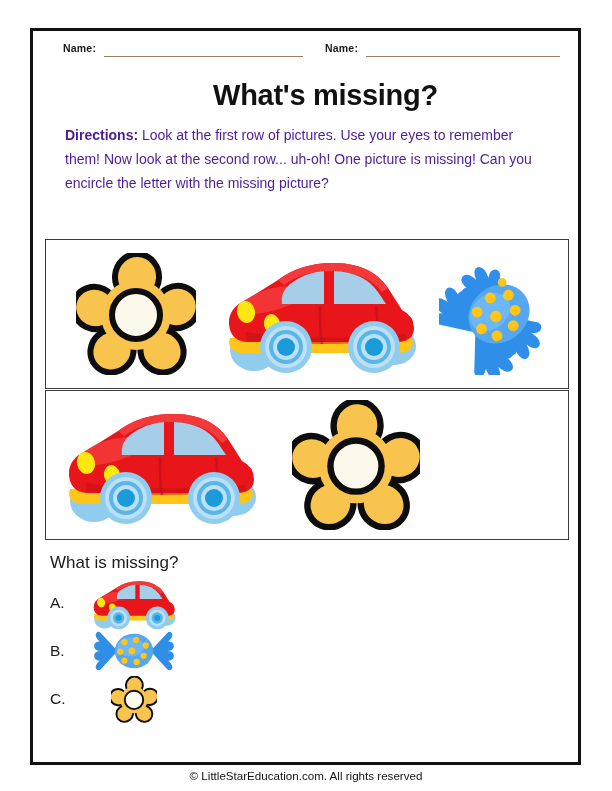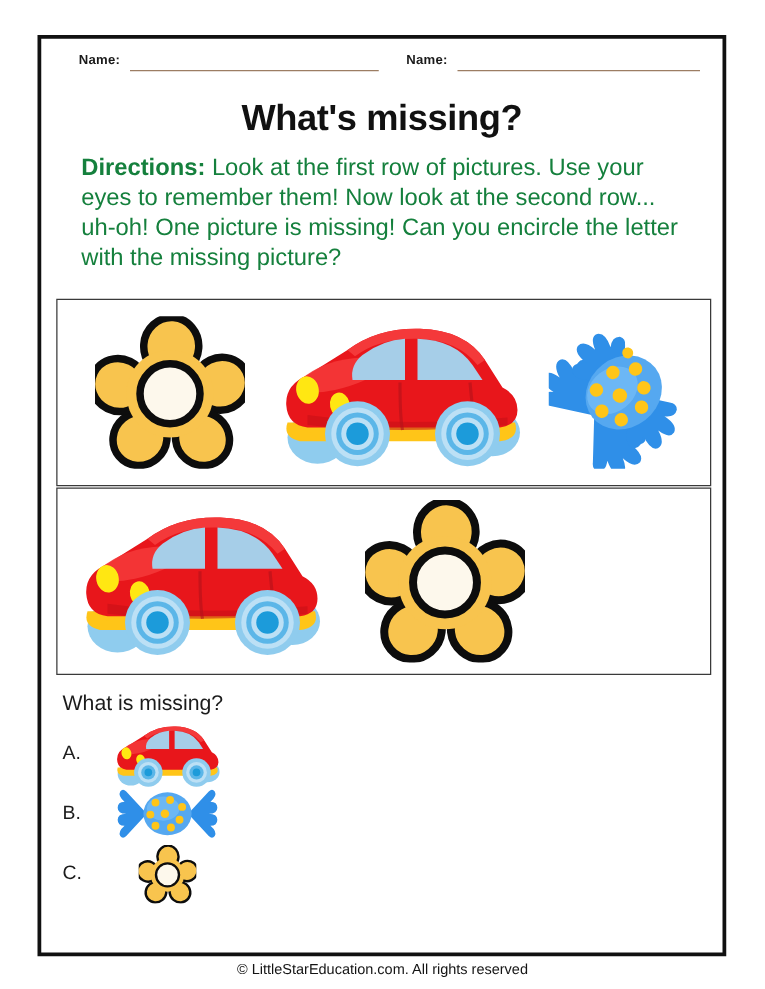--- a/index.html
+++ b/index.html
@@ -64,31 +64,32 @@
   #title {
     position: absolute;
     top: 48px;
     left: 0;
     width: 100%;
     text-align: center;
     font-size: 29px;
     font-weight: bold;
     color: #111111;
     letter-spacing: -0.3px;
+    padding-left: 20px;
   }
 
   
   #directions {
     position: absolute;
     top: 92px;
     left: 32px;
     width: 486px;
-    font-size: 19px;
+    font-size: 14px;
     line-height: 24px;
-    color: #15803d;
+    color: #4c1d95;
   }
   #directions b { font-weight: bold; }
 
   
   .picrow {
     position: absolute;
     left: 12px;
     width: 524px;
     border: 1.6px solid #3a3a3a;
     box-sizing: border-box;

